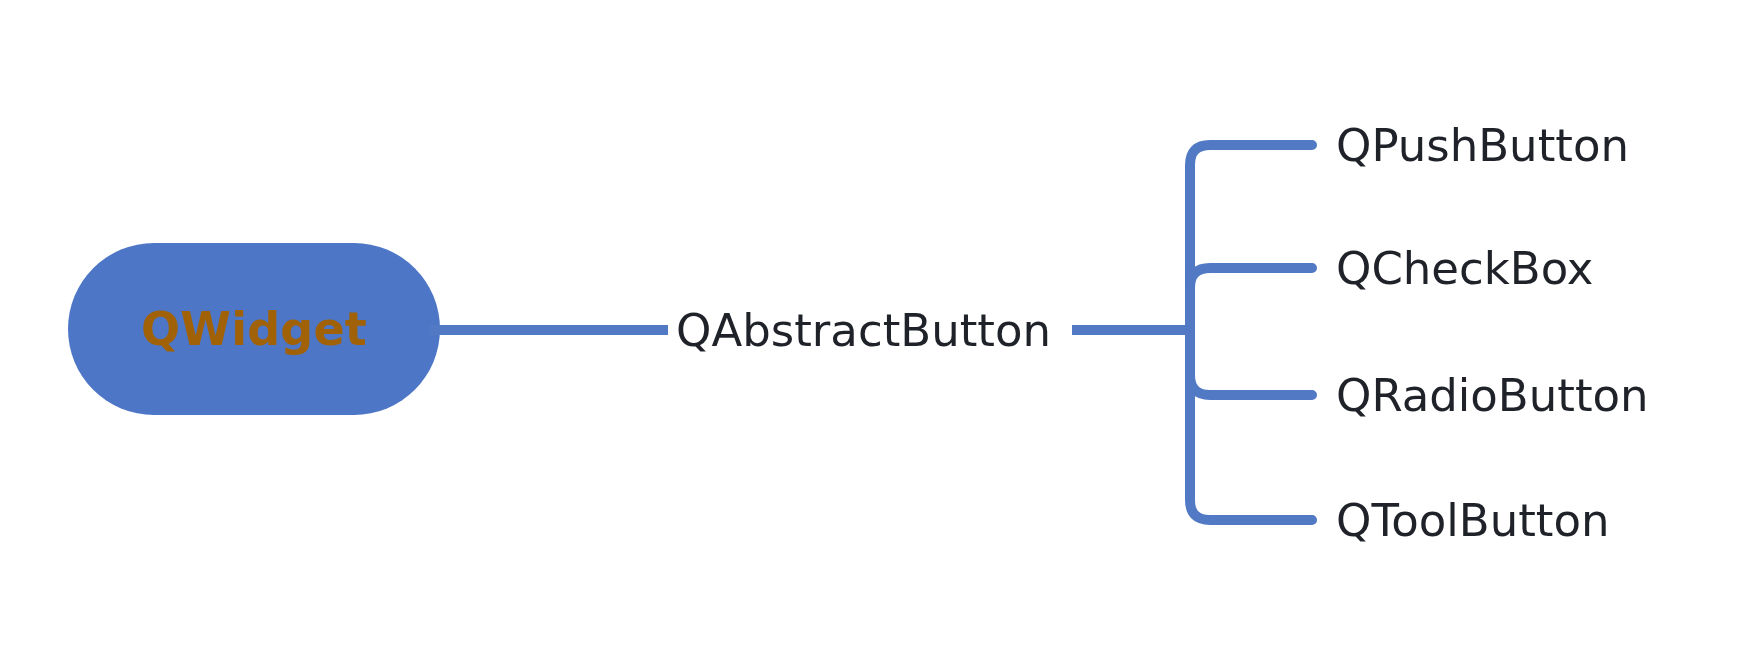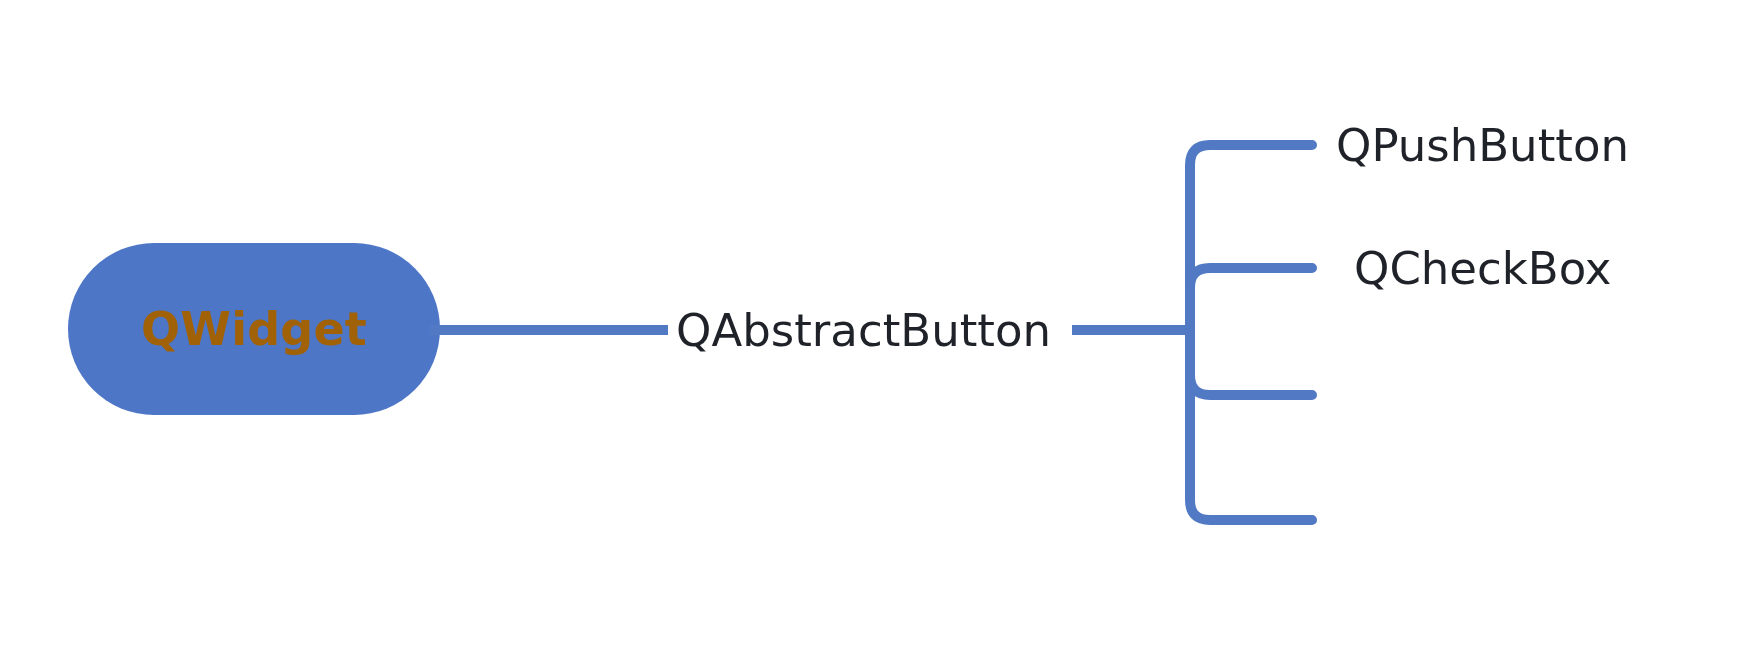--- a/index.html
+++ b/index.html
@@ -91,18 +91,20 @@
   <div class="node-layer">
 
     <div class="node root-label" style="left:68px; top:243px; width:372px; height:172px; display:flex; align-items:center; justify-content:center;">
       <span>QWidget</span>
     </div>
 
     <div class="node branch-label" style="left:676px; top:330px; transform:translateY(-50%);">QAbstractButton</div>
 
     <div class="node leaf-label" style="left:1336px; top:145px; transform:translateY(-50%);">QPushButton</div>
 
-    <div class="node leaf-label" style="left:1336px; top:268px; transform:translateY(-50%);margin-left:18px;">QCheckBox</div>
+    <div class="node leaf-label" style="left:1336px; top:268px; transform:translateY(-50%);">QCheckBox</div>
 
+    <div class="node leaf-label" style="left:1336px; top:395px; transform:translateY(-50%);">QRadioButton</div>
 
+    <div class="node leaf-label" style="left:1336px; top:520px; transform:translateY(-50%);">QToolButton</div>
 
   </div>
 </div>
 
 </body></html>

